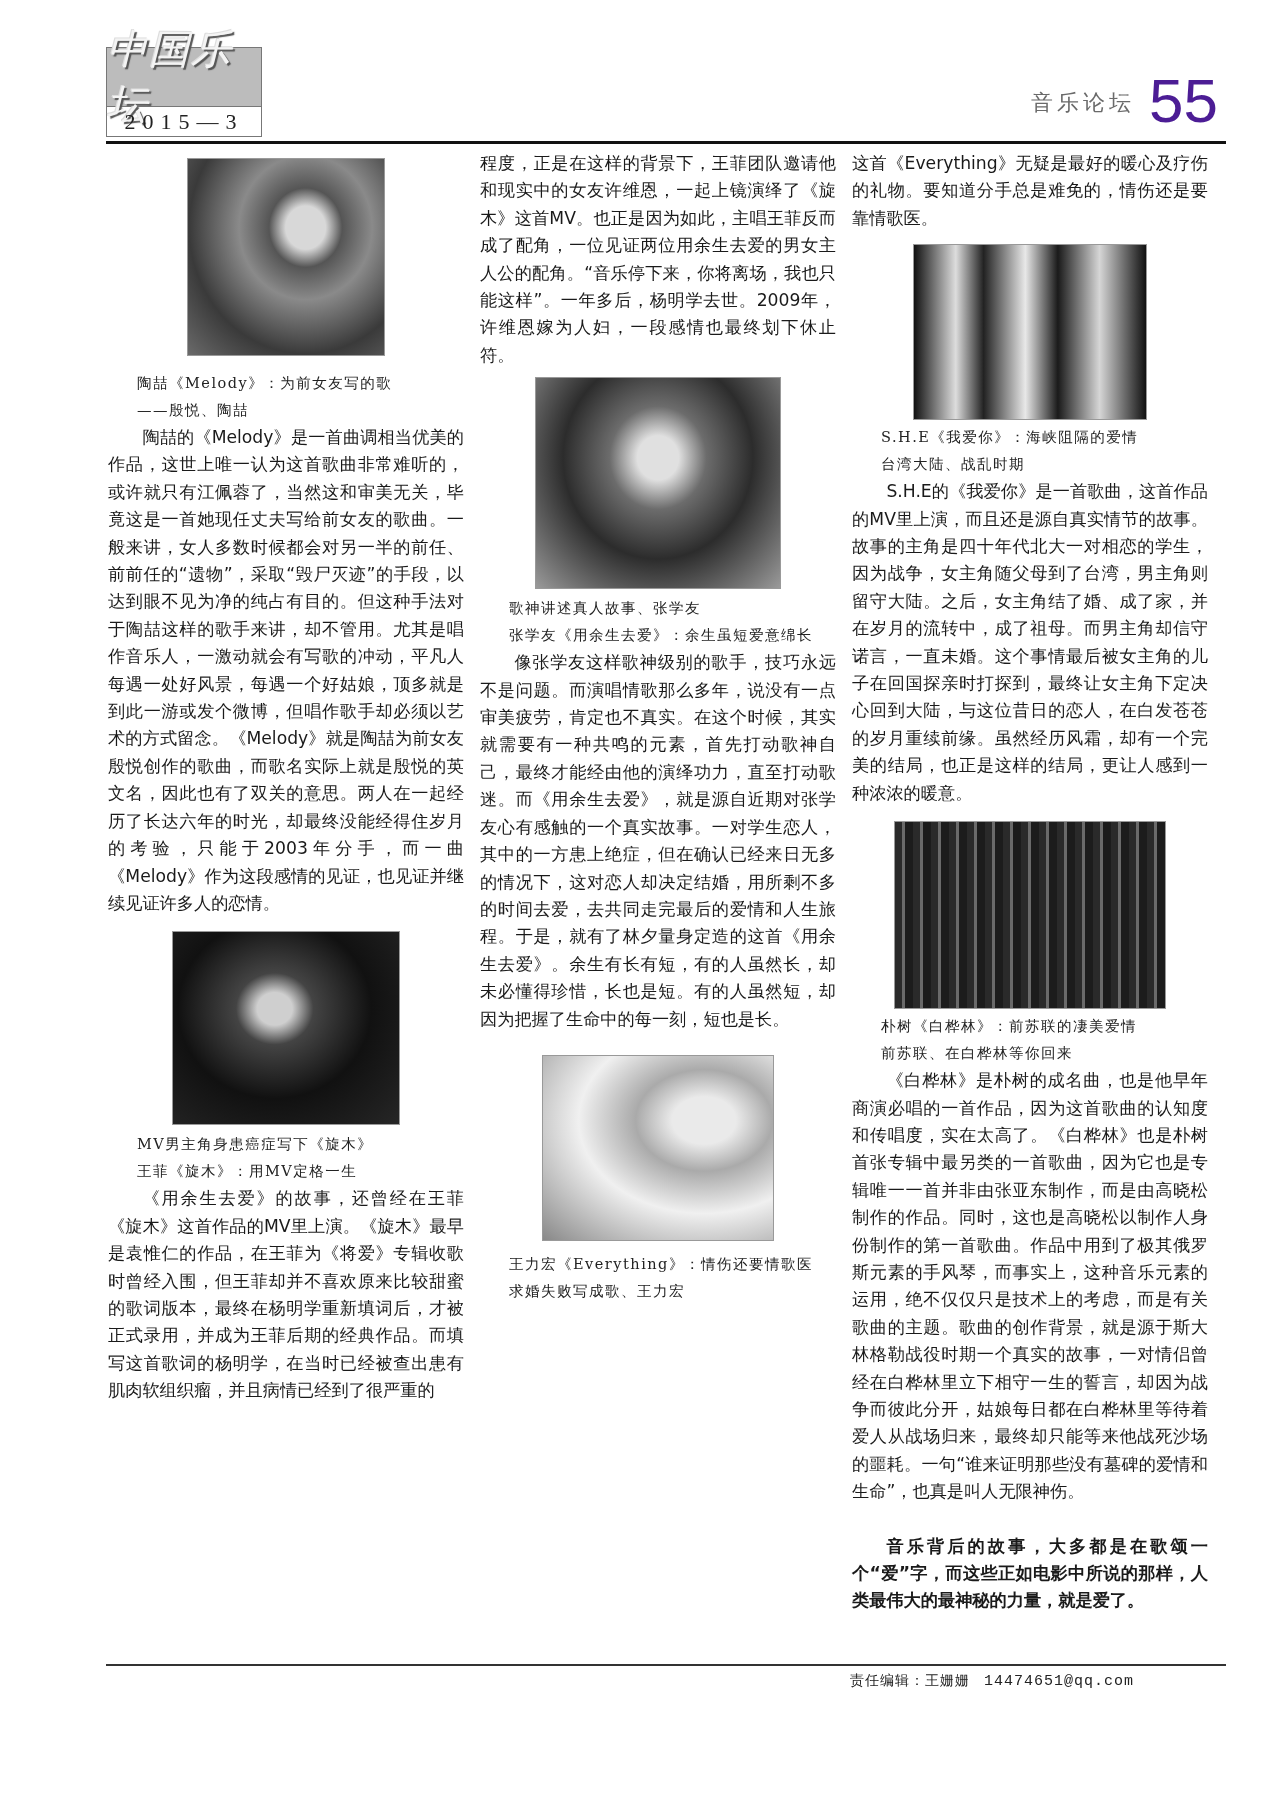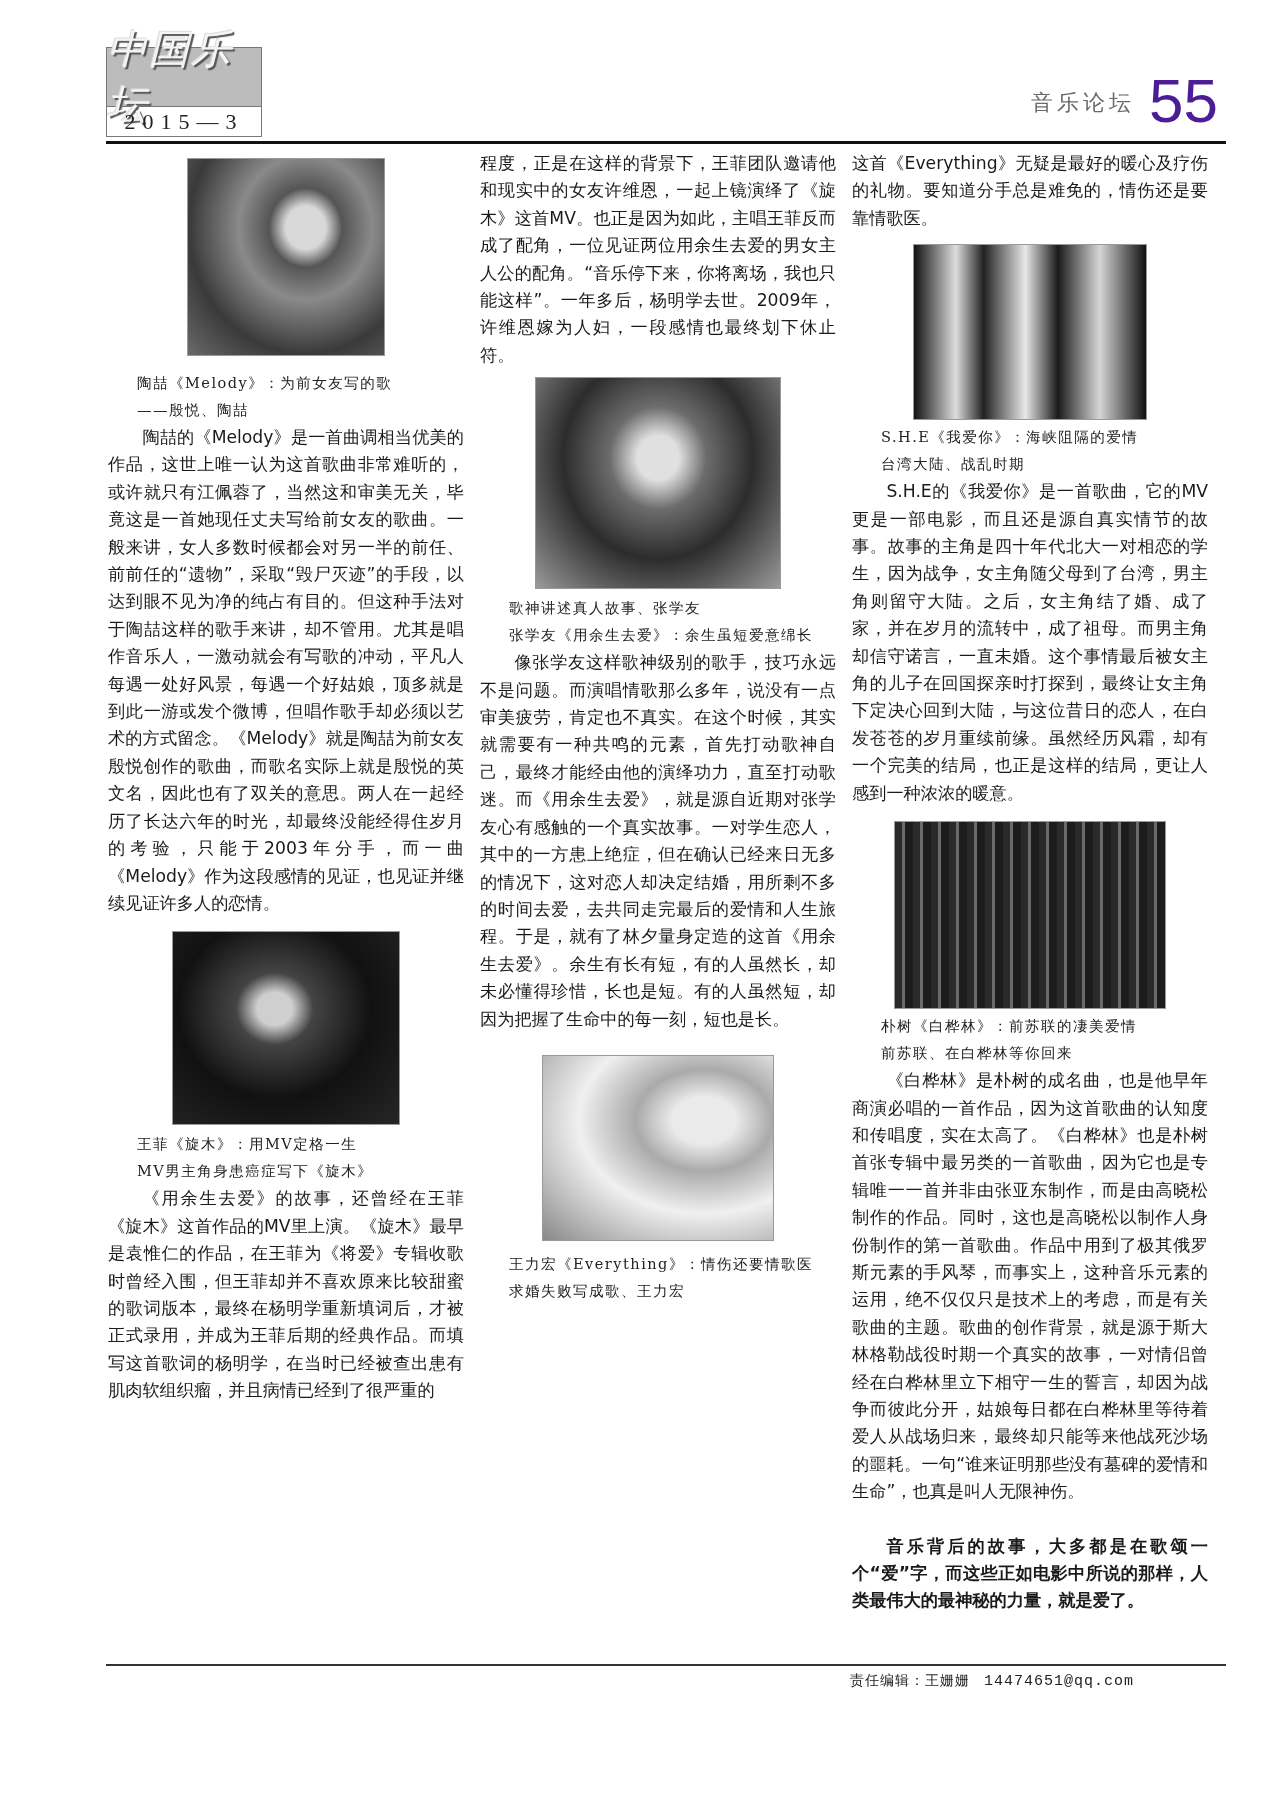--- a/index.html
+++ b/index.html
@@ -61,22 +61,22 @@
 <div class="top-rule"></div>
 
 <div class="col col-1">
   <div class="photo ph-taozhe"></div>
   <div style="height:14px"></div>
   <div class="caption">陶喆《Melody》：为前女友写的歌</div>
   <div class="caption">——殷悦、陶喆</div>
   <p class="indent">陶喆的《Melody》是一首曲调相当优美的作品，这世上唯一认为这首歌曲非常难听的，或许就只有江佩蓉了，当然这和审美无关，毕竟这是一首她现任丈夫写给前女友的歌曲。一般来讲，女人多数时候都会对另一半的前任、前前任的“遗物”，采取“毁尸灭迹”的手段，以达到眼不见为净的纯占有目的。但这种手法对于陶喆这样的歌手来讲，却不管用。尤其是唱作音乐人，一激动就会有写歌的冲动，平凡人每遇一处好风景，每遇一个好姑娘，顶多就是到此一游或发个微博，但唱作歌手却必须以艺术的方式留念。《Melody》就是陶喆为前女友殷悦创作的歌曲，而歌名实际上就是殷悦的英文名，因此也有了双关的意思。两人在一起经历了长达六年的时光，却最终没能经得住岁月的考验，只能于2003年分手，而一曲《Melody》作为这段感情的见证，也见证并继续见证许多人的恋情。</p>
   <div class="photo ph-faye"></div>
   <div style="height:6px"></div>
+  <div class="caption">MV男主角身患癌症写下《旋木》</div>
   <div class="caption">王菲《旋木》：用MV定格一生</div>
-  <div class="caption">MV男主角身患癌症写下《旋木》</div>
   <p class="indent">《用余生去爱》的故事，还曾经在王菲《旋木》这首作品的MV里上演。《旋木》最早是袁惟仁的作品，在王菲为《将爱》专辑收歌时曾经入围，但王菲却并不喜欢原来比较甜蜜的歌词版本，最终在杨明学重新填词后，才被正式录用，并成为王菲后期的经典作品。而填写这首歌词的杨明学，在当时已经被查出患有肌肉软组织瘤，并且病情已经到了很严重的</p>
 </div>
 
 <div class="col col-2">
   <p>程度，正是在这样的背景下，王菲团队邀请他和现实中的女友许维恩，一起上镜演绎了《旋木》这首MV。也正是因为如此，主唱王菲反而成了配角，一位见证两位用余生去爱的男女主人公的配角。“音乐停下来，你将离场，我也只能这样”。一年多后，杨明学去世。2009年，许维恩嫁为人妇，一段感情也最终划下休止符。</p>
   <div class="photo ph-jacky"></div>
   <div style="height:6px"></div>
   <div class="caption">歌神讲述真人故事、张学友</div>
   <div class="caption">张学友《用余生去爱》：余生虽短爱意绵长</div>
   <p class="indent">像张学友这样歌神级别的歌手，技巧永远不是问题。而演唱情歌那么多年，说没有一点审美疲劳，肯定也不真实。在这个时候，其实就需要有一种共鸣的元素，首先打动歌神自己，最终才能经由他的演绎功力，直至打动歌迷。而《用余生去爱》，就是源自近期对张学友心有感触的一个真实故事。一对学生恋人，其中的一方患上绝症，但在确认已经来日无多的情况下，这对恋人却决定结婚，用所剩不多的时间去爱，去共同走完最后的爱情和人生旅程。于是，就有了林夕量身定造的这首《用余生去爱》。余生有长有短，有的人虽然长，却未必懂得珍惜，长也是短。有的人虽然短，却因为把握了生命中的每一刻，短也是长。</p>
@@ -85,21 +85,21 @@
   <div class="caption">王力宏《Everything》：情伤还要情歌医</div>
   <div class="caption">求婚失败写成歌、王力宏</div>
 </div>
 
 <div class="col col-3">
   <p>这首《Everything》无疑是最好的暖心及疗伤的礼物。要知道分手总是难免的，情伤还是要靠情歌医。</p>
   <div class="photo ph-she"></div>
   <div style="height:4px"></div>
   <div class="caption">S.H.E《我爱你》：海峡阻隔的爱情</div>
   <div class="caption">台湾大陆、战乱时期</div>
-  <p class="indent">S.H.E的《我爱你》是一首歌曲，它的MV更是一部电影，而且还是源自真实情节的故事。故事的主角是四十年代北大一对相恋的学生，因为战争，女主角随父母到了台湾，男主角则留守大陆。之后，女主角结了婚、成了家，并在岁月的流转中，成了祖母。而男主角却信守诺言，一直未婚。这个事情最后被女主角的儿子在回国探亲时打探到，最终让女主角下定决心回到大陆，与这位昔日的恋人，在白发苍苍的岁月重续前缘。虽然经历风霜，却有一个完美的结局，也正是这样的结局，更让人感到一种浓浓的暖意。</p>
+  <p class="indent">S.H.E的《我爱你》是一首歌曲，这首作品的MV里上演，而且还是源自真实情节的故事。故事的主角是四十年代北大一对相恋的学生，因为战争，女主角随父母到了台湾，男主角则留守大陆。之后，女主角结了婚、成了家，并在岁月的流转中，成了祖母。而男主角却信守诺言，一直未婚。这个事情最后被女主角的儿子在回国探亲时打探到，最终让女主角下定决心回到大陆，与这位昔日的恋人，在白发苍苍的岁月重续前缘。虽然经历风霜，却有一个完美的结局，也正是这样的结局，更让人感到一种浓浓的暖意。</p>
   <div class="photo ph-pushu"></div>
   <div style="height:4px"></div>
   <div class="caption">朴树《白桦林》：前苏联的凄美爱情</div>
   <div class="caption">前苏联、在白桦林等你回来</div>
   <p class="indent">《白桦林》是朴树的成名曲，也是他早年商演必唱的一首作品，因为这首歌曲的认知度和传唱度，实在太高了。《白桦林》也是朴树首张专辑中最另类的一首歌曲，因为它也是专辑唯一一首并非由张亚东制作，而是由高晓松制作的作品。同时，这也是高晓松以制作人身份制作的第一首歌曲。作品中用到了极其俄罗斯元素的手风琴，而事实上，这种音乐元素的运用，绝不仅仅只是技术上的考虑，而是有关歌曲的主题。歌曲的创作背景，就是源于斯大林格勒战役时期一个真实的故事，一对情侣曾经在白桦林里立下相守一生的誓言，却因为战争而彼此分开，姑娘每日都在白桦林里等待着爱人从战场归来，最终却只能等来他战死沙场的噩耗。一句“谁来证明那些没有墓碑的爱情和生命”，也真是叫人无限神伤。</p>
   <div style="height:27px"></div>
   <p class="indent closing">音乐背后的故事，大多都是在歌颂一个“爱”字，而这些正如电影中所说的那样，人类最伟大的最神秘的力量，就是爱了。</p>
 </div>
 
 <div class="bottom-rule"></div>

